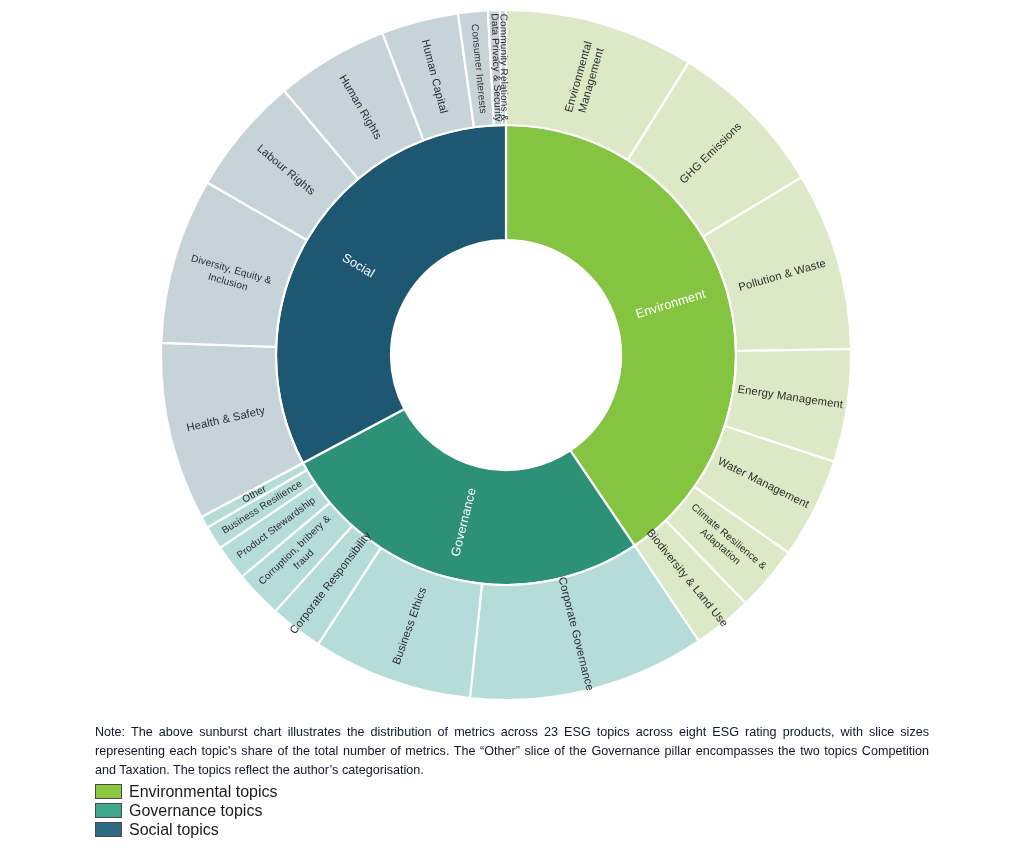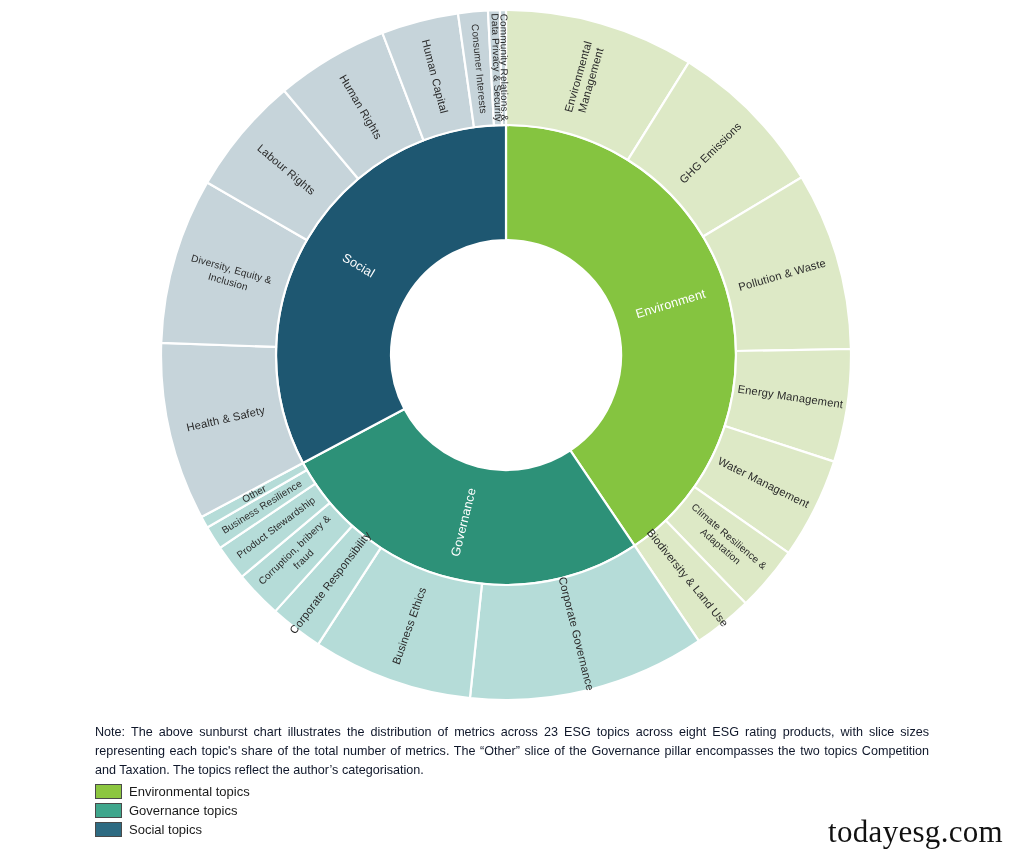--- a/index.html
+++ b/index.html
@@ -73,21 +73,21 @@
   }
   .legend-swatch {
     width: 25px;
     height: 13px;
     border: 1px solid #4a4a4a;
     margin-right: 7px;
     flex: 0 0 auto;
   }
   .legend-label {
     font-family: "Liberation Sans", sans-serif;
-    font-size: 13px;
+    font-size: 16px;
     color: #1a1a1a;
     line-height: 1;
   }
   #watermark {
     position: absolute;
     right: 14px;
     bottom: 6px;
     font-family: "Liberation Serif", serif;
     font-size: 31px;
     color: #111111;
@@ -174,15 +174,14 @@
           <span class="legend-swatch" style="background: rgb(63, 166, 140);"></span>
           <span class="legend-label">Governance topics</span>
         </div>
         <div class="legend-row">
           <span class="legend-swatch" style="background: rgb(46, 107, 130);"></span>
           <span class="legend-label">Social topics</span>
         </div>
       </div>
   </div>
 
-  <div id="watermark">todayesg.com</div>
 
 </div>
 
 </body></html>

